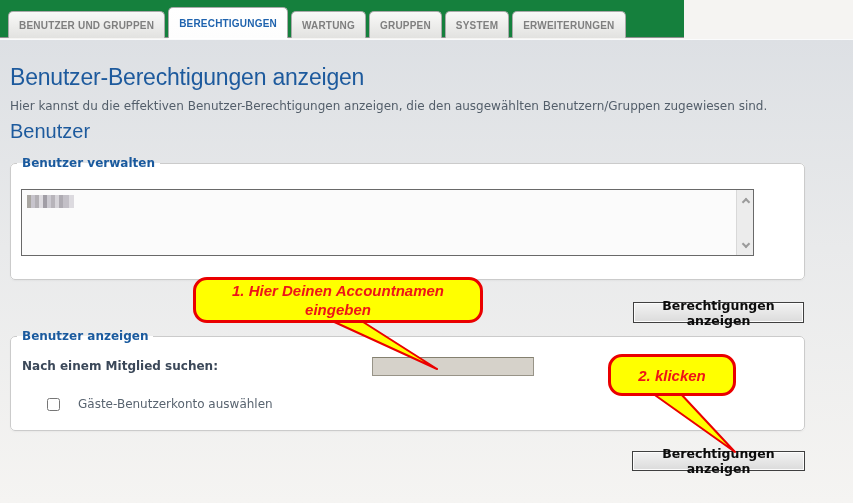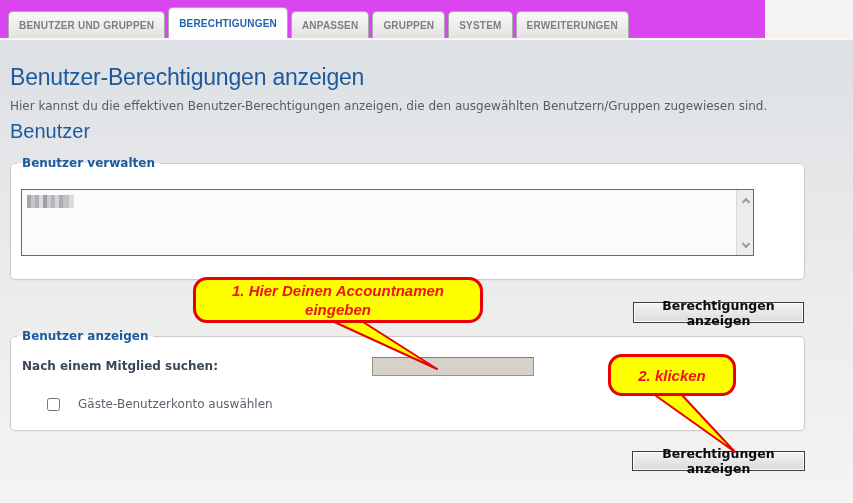--- a/index.html
+++ b/index.html
@@ -1,22 +1,22 @@
 <!DOCTYPE html>
 <html><head>
 <meta charset="utf-8">
 <style>
   * { box-sizing: border-box; margin: 0; padding: 0; }
   html, body { background: #fff; }
   body { font-family: "DejaVu Sans", sans-serif; }
   .page { position: relative; width: 853px; height: 503px; overflow: hidden; background: #f5f4f2; }
 
   
-  .top-strip { position: absolute; left: 0; top: 0; width: 765px; height: 38px;
-               background: #d946ef; border-bottom: 1px solid #8e8e8e; z-index: 1; }
+  .top-strip { position: absolute; left: 0; top: 0; width: 684px; height: 38px;
+               background: #15803d; border-bottom: 1px solid #8e8e8e; z-index: 1; }
   .tabs { position: absolute; left: 8px; bottom: -1px; display: flex; align-items: flex-end; gap: 3px; }
   .tab { height: 27px; padding: 0 10px; display: flex; align-items: center;
          font-family: "Liberation Sans", sans-serif; font-size: 10px; font-weight: bold;
          letter-spacing: .2px; color: #7f7f7f; white-space: nowrap;
          background: linear-gradient(#f9f9f8, #e2e2e0); border: 1px solid #a9a9a9; border-bottom: none;
          border-radius: 5px 5px 0 0; cursor: default; }
   .tab.active { height: 31px; background: linear-gradient(#ffffff, #fdfdfd); color: #1f63ae;
                 position: relative; z-index: 3; box-shadow: 0 1px 0 #fff; }
 
   
@@ -88,21 +88,21 @@
 </style>
 </head>
 <body>
 
 <div class="page">
 
   <div class="top-strip">
     <div class="tabs">
       <div class="tab">BENUTZER UND GRUPPEN</div>
       <div class="tab active">BERECHTIGUNGEN</div>
-      <div class="tab">ANPASSEN</div>
+      <div class="tab">WARTUNG</div>
       <div class="tab">GRUPPEN</div>
       <div class="tab">SYSTEM</div>
       <div class="tab">ERWEITERUNGEN</div>
     </div>
   </div>
 
   <div class="content"></div>
 
   <div class="h1">Benutzer-Berechtigungen anzeigen</div>
   <div class="desc">Hier kannst du die effektiven Benutzer-Berechtigungen anzeigen, die den ausgewählten Benutzern/Gruppen zugewiesen sind.</div>

